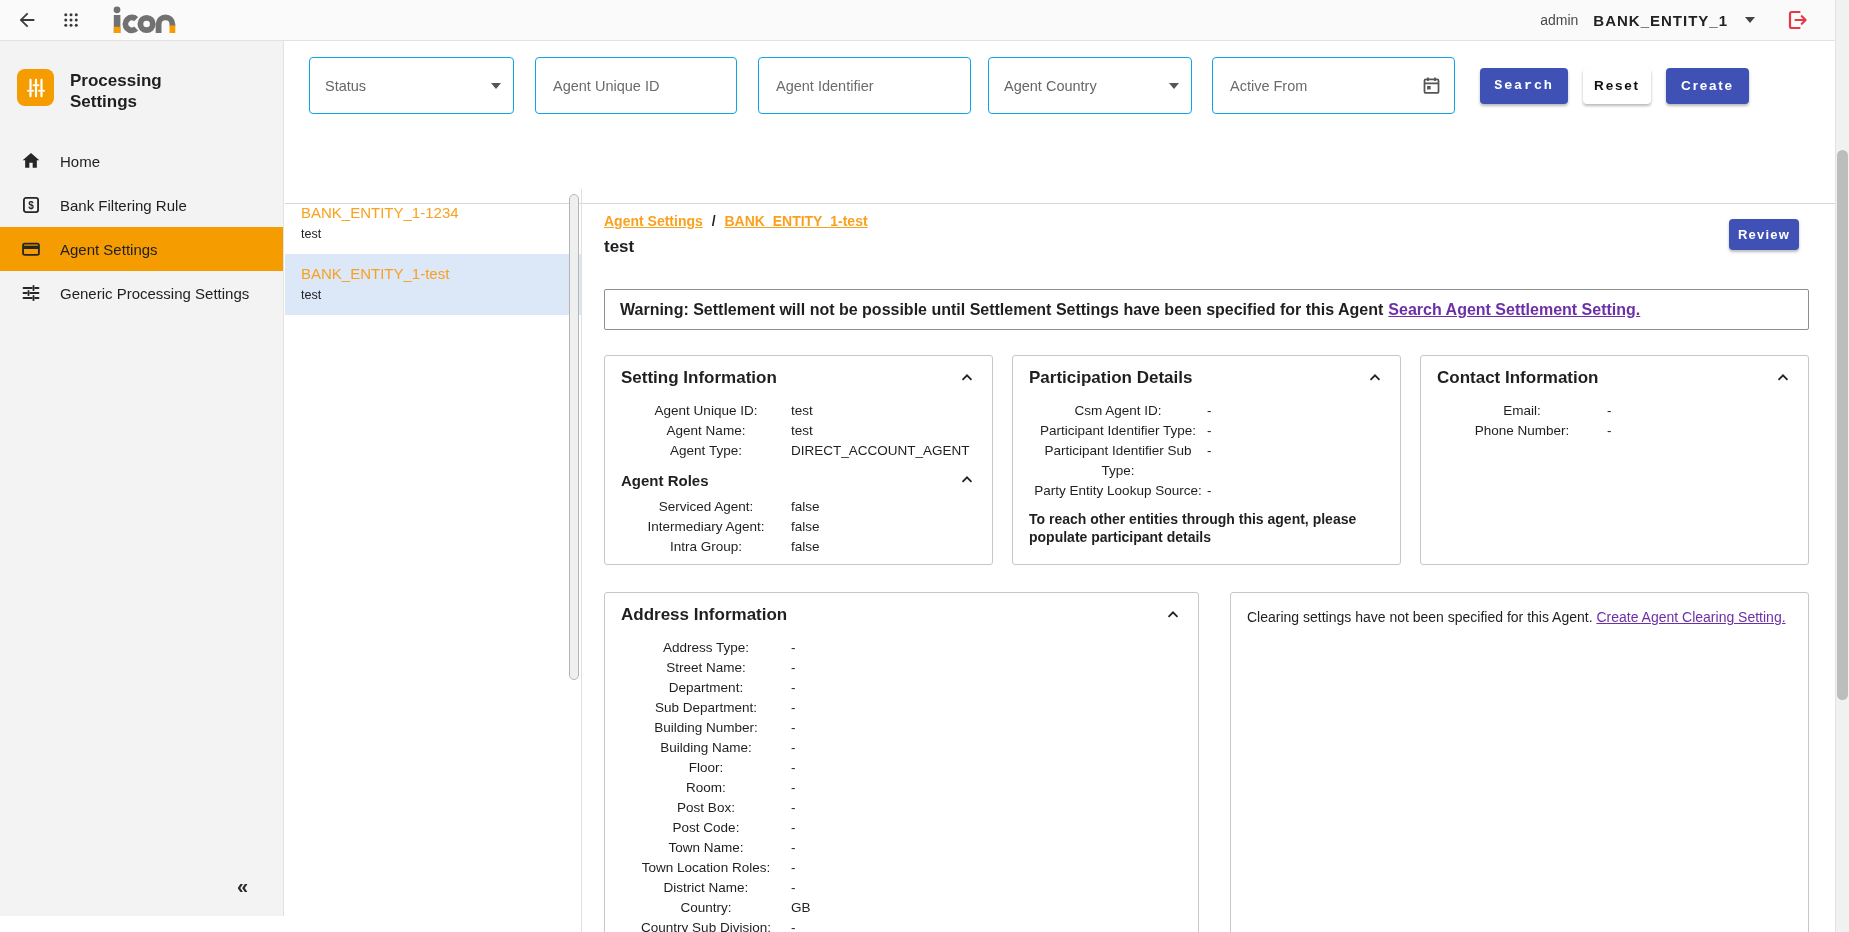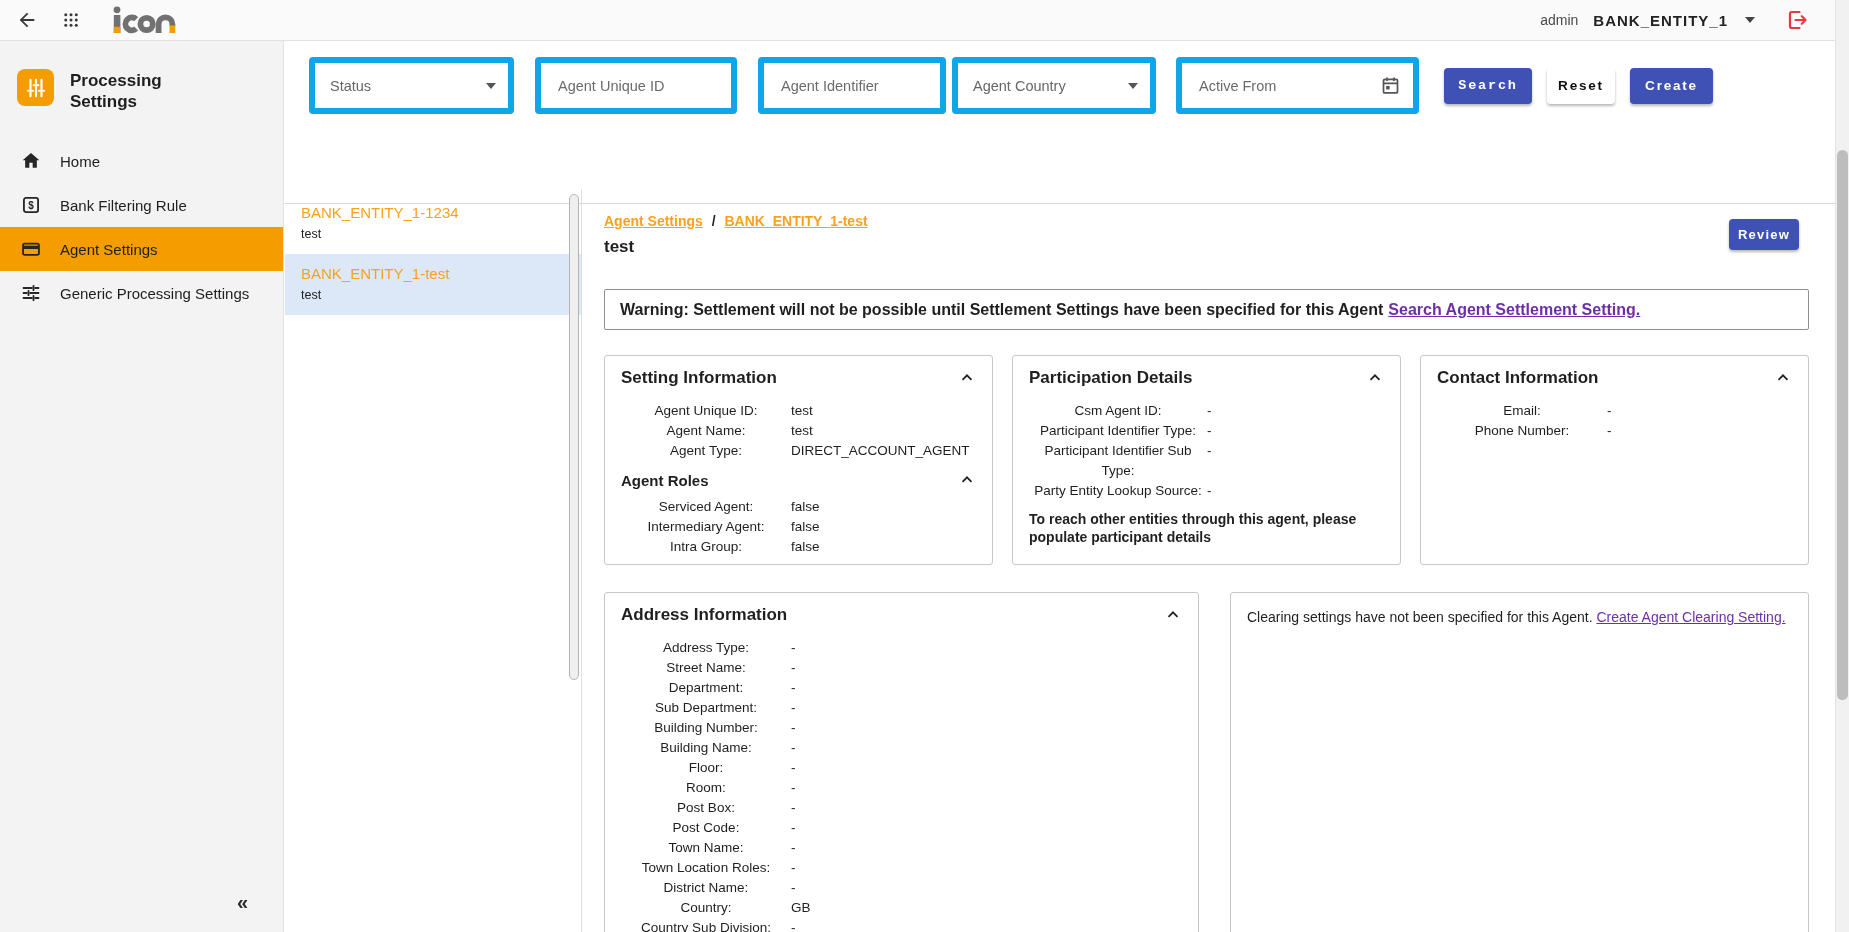--- a/index.html
+++ b/index.html
@@ -16,46 +16,46 @@
   .apps-btn { margin-left:24px; }
   .logo { margin-left:32px; display:flex; align-items:center; }
   .tb-spacer { flex:1; }
   .admin-label { font-size:14px; color:#4a4a4a; }
   .entity-name { font-size:15px; font-weight:bold; letter-spacing:1px; color:#222; margin-left:15px; }
   .tb-caret { width:0; height:0; border-left:5px solid transparent; border-right:5px solid transparent;
     border-top:6px solid #444; margin-left:17px; cursor:pointer; }
   .logout-btn { margin-left:30px; margin-right:40px; }
 
   
-  .sidebar { position:absolute; top:41px; left:0; width:284px; bottom:0;
+  .sidebar { position:absolute; top:41px; left:0; width:284px; bottom:16px;
     background:#F3F3F3; border-right:1px solid #E2E2E2; z-index:5; }
   .sb-header { display:flex; align-items:flex-start; padding:28px 0 0 17px; }
   .sb-app-icon { width:37px; height:37px; background:#F59C00; border-radius:8px;
     display:flex; align-items:center; justify-content:center; flex:none; }
   .sb-title { font-size:17px; font-weight:bold; line-height:21px; margin-left:16px; width:140px; padding-top:1px; }
   .sb-menu { margin-top:27px; }
   .sb-item { height:44px; display:flex; align-items:center; padding-left:21px; font-size:15px; cursor:pointer; }
   .sb-item .sb-ic { width:20px; height:20px; margin-right:19px; flex:none; }
   .sb-item.active { background:#F59C00; }
   .sb-collapse { position:absolute; left:237px; bottom:18px; font-size:20px; font-weight:bold; color:#2b2b2b; cursor:pointer; }
 
   
   .content { position:absolute; top:41px; left:285px; right:14px; bottom:0; background:#fff; }
   .search-header { height:147px; border-bottom:1px solid #D8D8D8; }
   .page-title { font-size:23px; font-weight:bold; margin:0; padding:17px 0 0 20px; }
   .filters-row { display:flex; align-items:center; margin-top:16px; padding-left:24px; }
-  .field { height:57px; border:6px solid #0ea5e9; border-radius:4px; background:#fff;
+  .field { height:57px; border:1px solid #0ea5e9; border-radius:4px; background:#fff;
     display:flex; align-items:center; padding:0 12px 0 15px; color:#666; font-size:14.5px; cursor:pointer; }
   .field input { border:none; outline:none; flex:1; min-width:0; font-family:inherit; font-size:14.5px; color:#333; background:transparent; }
   .field input::placeholder { color:#6b6b6b; opacity:1; }
   .sel-caret { width:0; height:0; border-left:5px solid transparent; border-right:5px solid transparent;
     border-top:6px solid #555; margin-left:auto; }
   .f-status { width:205px; margin-right:21px; }
   .f-uid { width:202px; margin-right:21px; }
-  .f-ident { width:188px; margin-right:6px; }
+  .f-ident { width:213px; margin-right:17px; }
   .f-country { width:204px; margin-right:20px; }
   .f-active { width:243px; margin-right:25px; }
   .btn { border:none; border-radius:4px; font-family:inherit; font-weight:bold; cursor:pointer;
     font-size:13.5px; letter-spacing:1.8px; box-shadow:0 2px 3px rgba(0,0,0,.28); }
   .btn-primary { background:#3F51B5; color:#fff; }
   .btn-light { background:#fff; color:#101010; }
   .btn-search { width:88px; height:36px; margin-right:15px;font-family:Liberation Mono, monospace; }
   .btn-reset { width:68px; height:36px; margin-right:15px; }
   .btn-create { width:83px; height:36px; }
 

